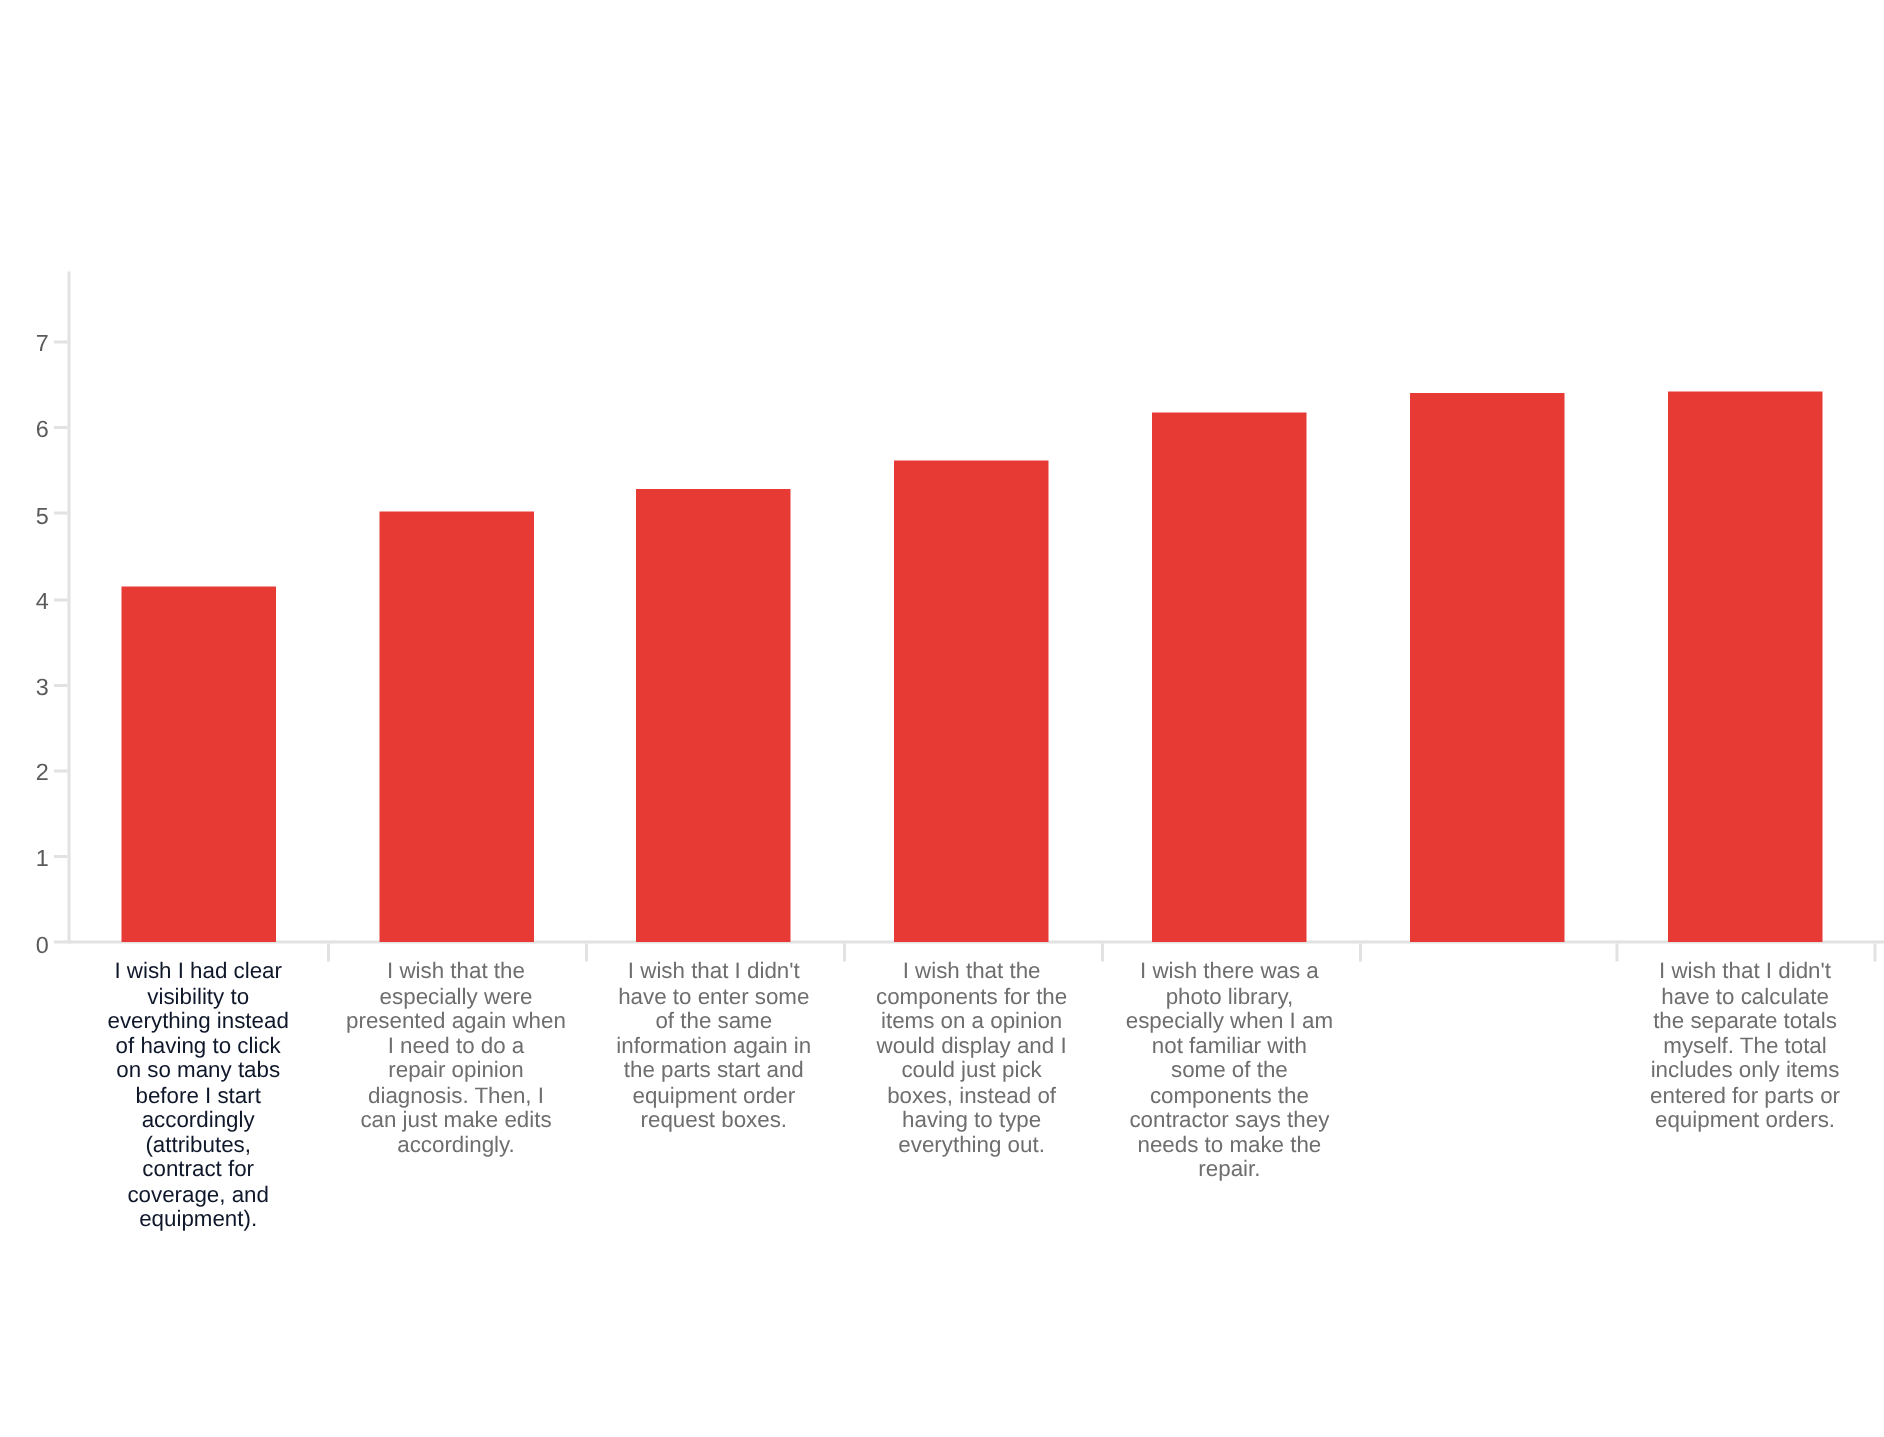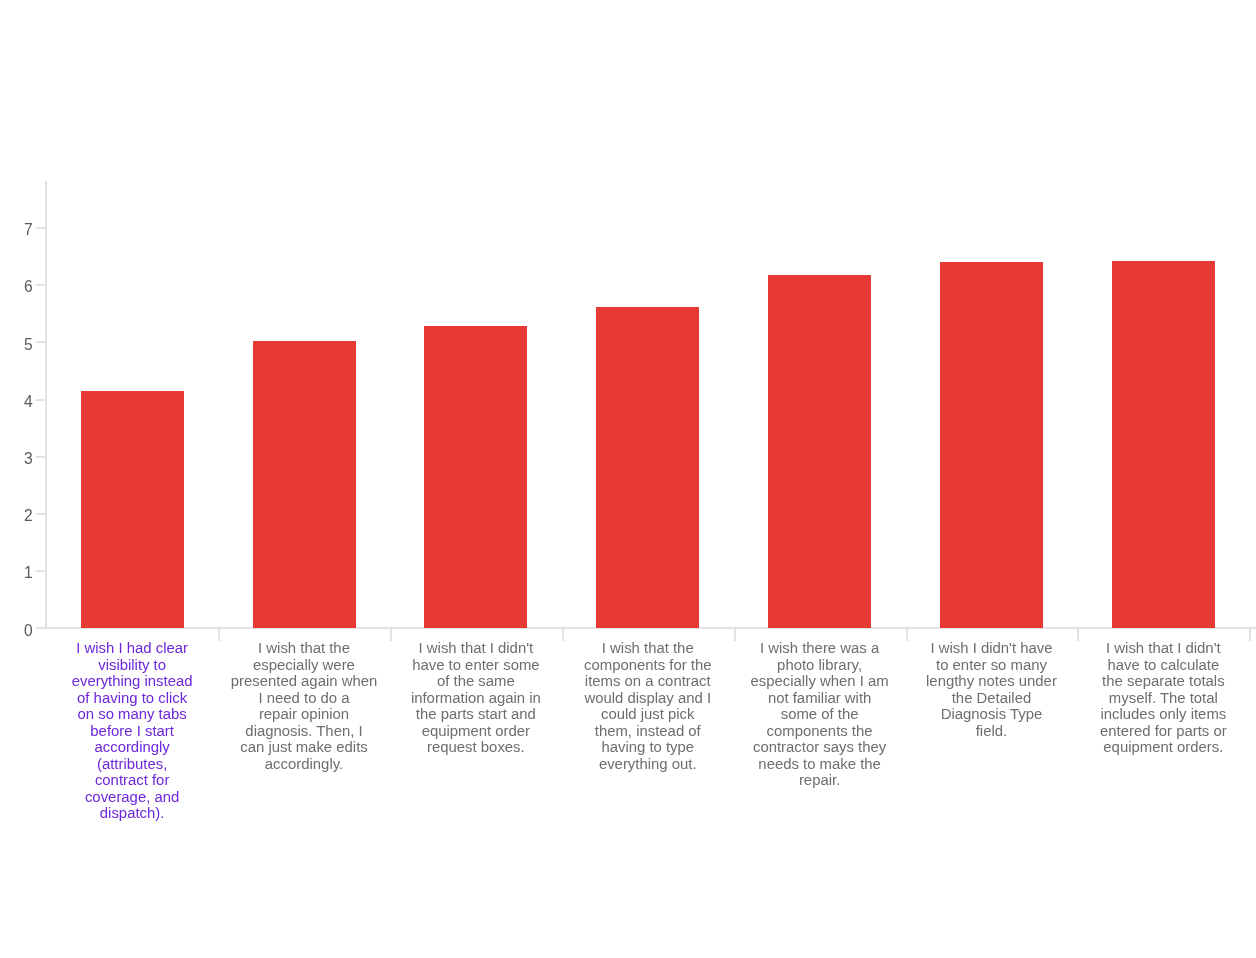--- a/index.html
+++ b/index.html
@@ -49,32 +49,32 @@
   <div class="tick-mark x-tick" style="left: 1249.3px; top: 629.4px; width: 2px; height: 11.5px; background: rgb(226, 226, 226);"></div>
 
   <div class="bar" style="left: 80.6357px; top: 391.02px; width: 103px; height: 237.38px; background: rgb(232, 58, 52);"></div>
   <div class="bar" style="left: 252.507px; top: 341.256px; width: 103px; height: 287.144px; background: rgb(232, 58, 52);"></div>
   <div class="bar" style="left: 424.379px; top: 326.384px; width: 103px; height: 302.016px; background: rgb(232, 58, 52);"></div>
   <div class="bar" style="left: 596.25px; top: 306.936px; width: 103px; height: 321.464px; background: rgb(232, 58, 52);"></div>
   <div class="bar" style="left: 768.121px; top: 274.904px; width: 103px; height: 353.496px; background: rgb(232, 58, 52);"></div>
   <div class="bar" style="left: 939.993px; top: 261.748px; width: 103px; height: 366.652px; background: rgb(232, 58, 52);"></div>
   <div class="bar" style="left: 1111.86px; top: 260.604px; width: 103px; height: 367.796px; background: rgb(232, 58, 52);"></div>
 
-  <div class="cat-label" style="left: 46.2px; top: 640.3px; width: 171.871px; color: #6d28d9;">
+  <div class="cat-label" style="left: 46.2px; top: 640.3px; width: 171.871px; color: #0f172a;">
     <span>I wish I had clear</span>
     <span>visibility to</span>
     <span>everything instead</span>
     <span>of having to click</span>
     <span>on so many tabs</span>
     <span>before I start</span>
     <span>accordingly</span>
     <span>(attributes,</span>
     <span>contract for</span>
     <span>coverage, and</span>
-    <span>dispatch).</span>
+    <span>equipment).</span>
   </div>
   <div class="cat-label" style="left: 218.071px; top: 640.3px; width: 171.871px; color: rgb(110, 110, 110);">
     <span>I wish that the</span>
     <span>especially were</span>
     <span>presented again when</span>
     <span>I need to do a</span>
     <span>repair opinion</span>
     <span>diagnosis. Then, I</span>
     <span>can just make edits</span>
     <span>accordingly.</span>
@@ -84,46 +84,38 @@
     <span>have to enter some</span>
     <span>of the same</span>
     <span>information again in</span>
     <span>the parts start and</span>
     <span>equipment order</span>
     <span>request boxes.</span>
   </div>
   <div class="cat-label" style="left: 561.814px; top: 640.3px; width: 171.871px; color: rgb(110, 110, 110);">
     <span>I wish that the</span>
     <span>components for the</span>
-    <span>items on a contract</span>
+    <span>items on a opinion</span>
     <span>would display and I</span>
     <span>could just pick</span>
-    <span>them, instead of</span>
+    <span>boxes, instead of</span>
     <span>having to type</span>
     <span>everything out.</span>
   </div>
   <div class="cat-label" style="left: 733.686px; top: 640.3px; width: 171.871px; color: rgb(110, 110, 110);">
     <span>I wish there was a</span>
     <span>photo library,</span>
     <span>especially when I am</span>
     <span>not familiar with</span>
     <span>some of the</span>
     <span>components the</span>
     <span>contractor says they</span>
     <span>needs to make the</span>
     <span>repair.</span>
   </div>
-  <div class="cat-label" style="left: 905.557px; top: 640.3px; width: 171.871px; color: rgb(110, 110, 110);">
-    <span>I wish I didn't have</span>
-    <span>to enter so many</span>
-    <span>lengthy notes under</span>
-    <span>the Detailed</span>
-    <span>Diagnosis Type</span>
-    <span>field.</span>
-  </div>
   <div class="cat-label" style="left: 1077.43px; top: 640.3px; width: 171.871px; color: rgb(110, 110, 110);">
     <span>I wish that I didn't</span>
     <span>have to calculate</span>
     <span>the separate totals</span>
     <span>myself. The total</span>
     <span>includes only items</span>
     <span>entered for parts or</span>
     <span>equipment orders.</span>
   </div>
 </div>

